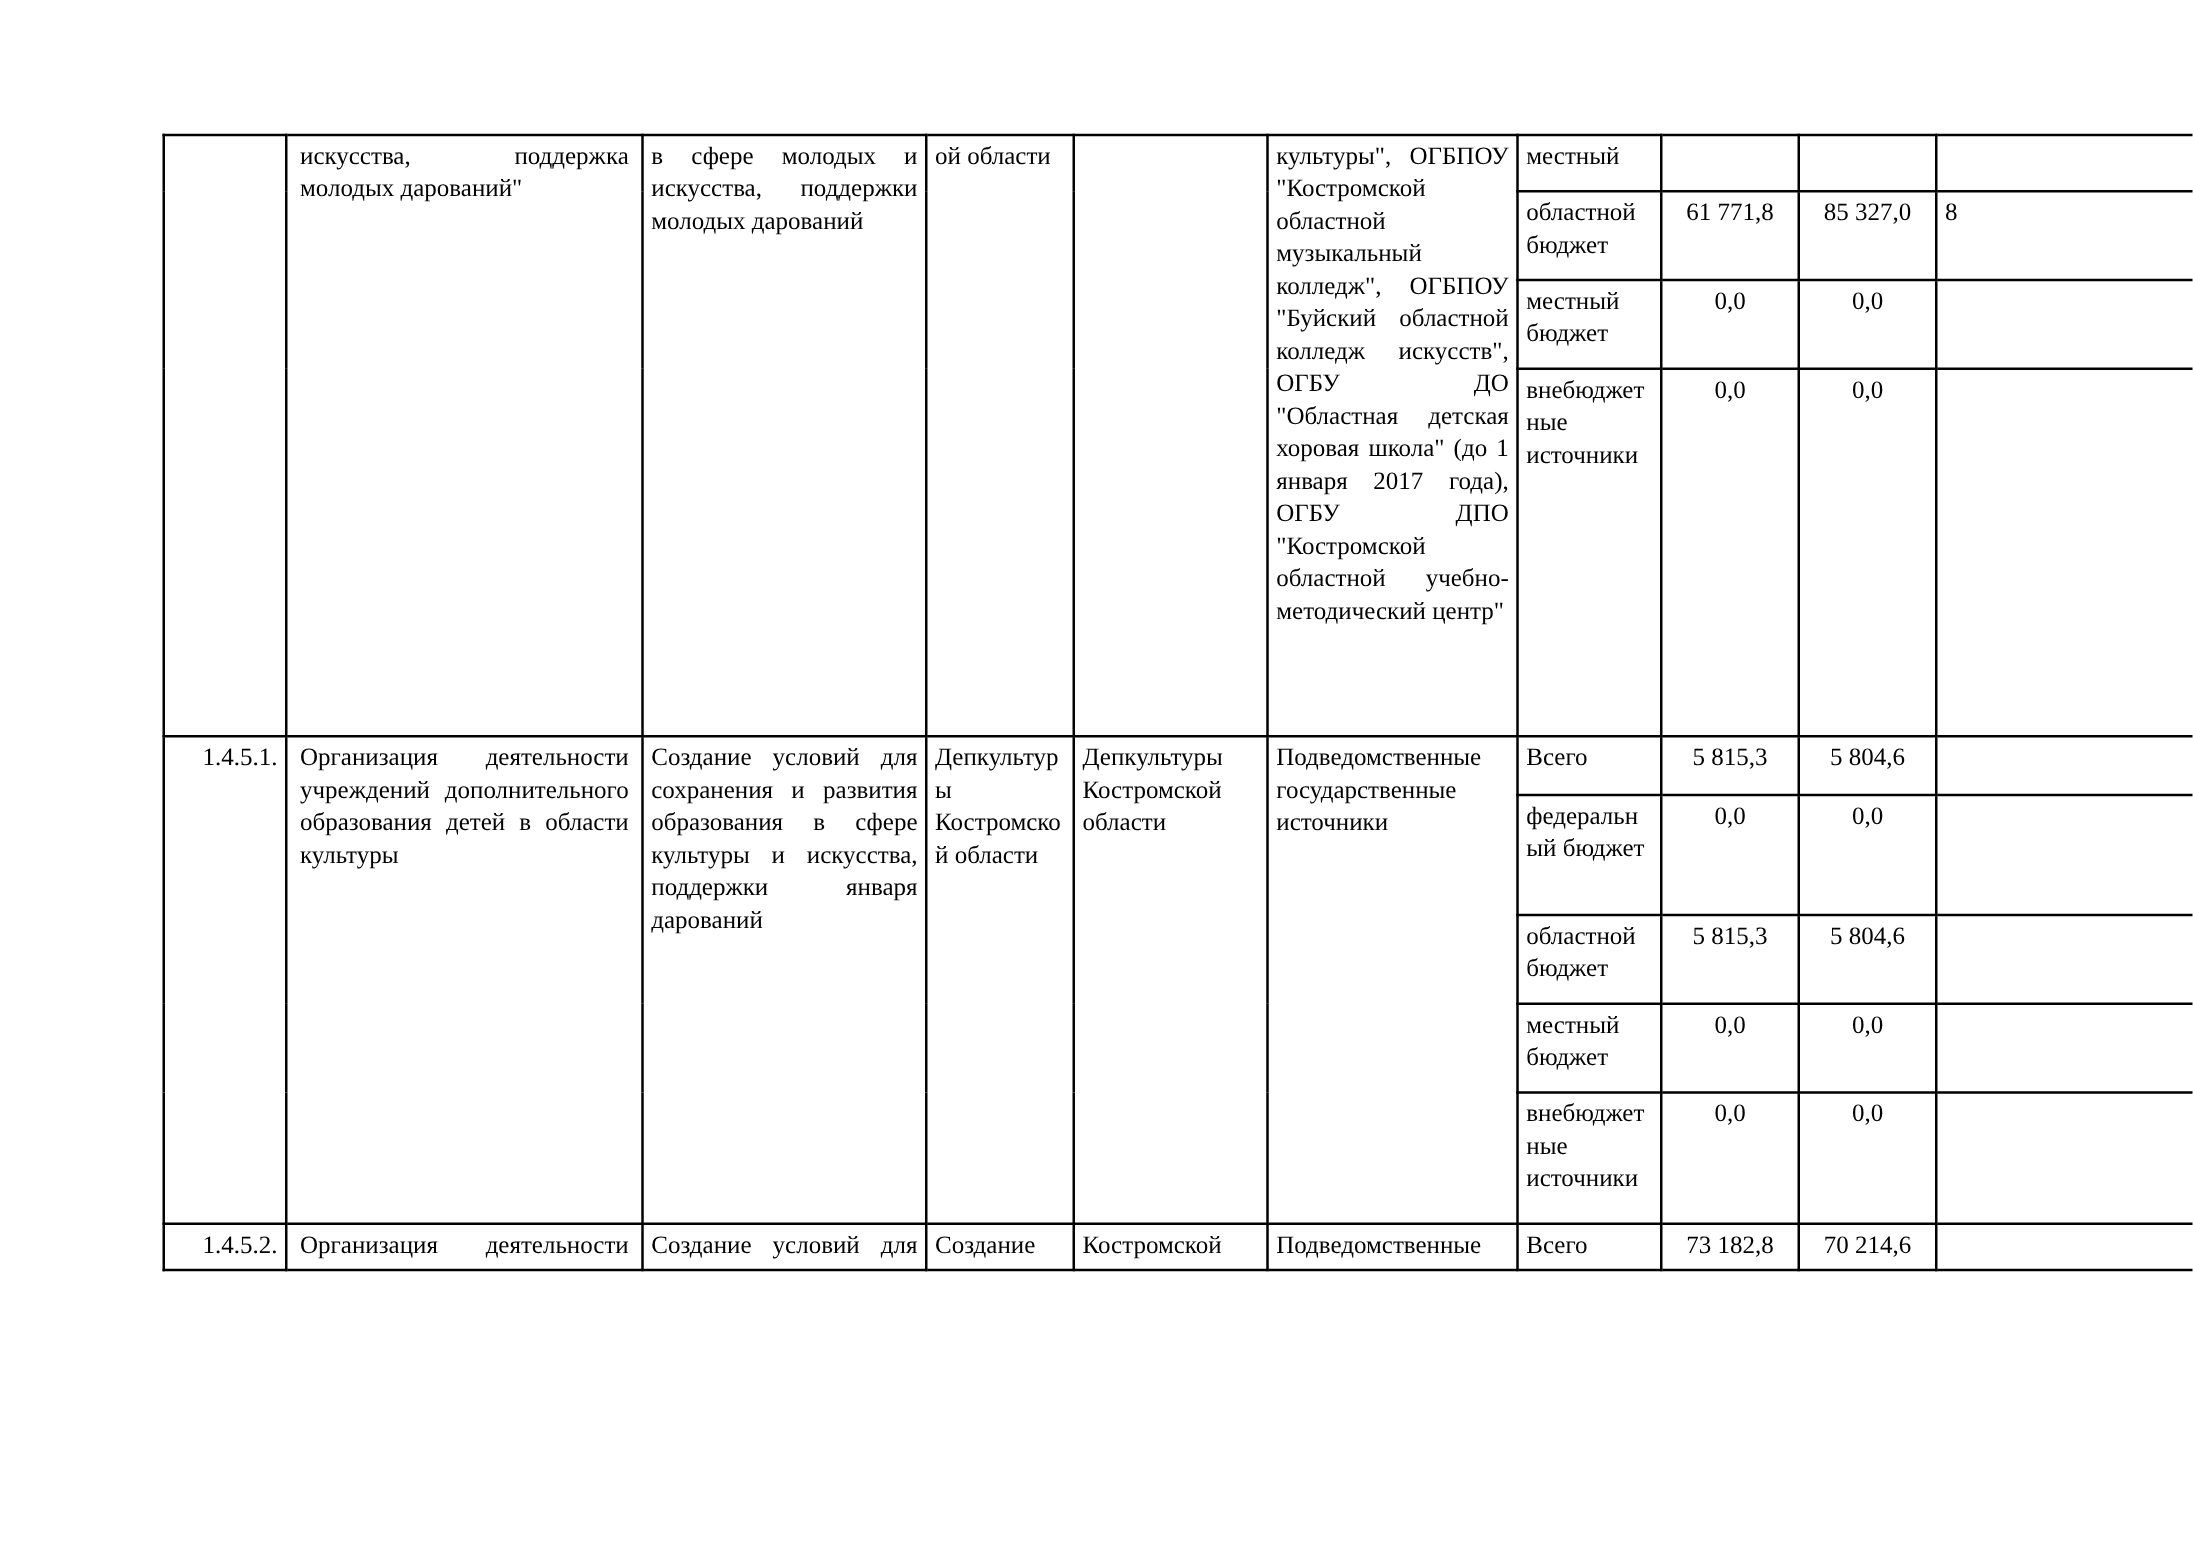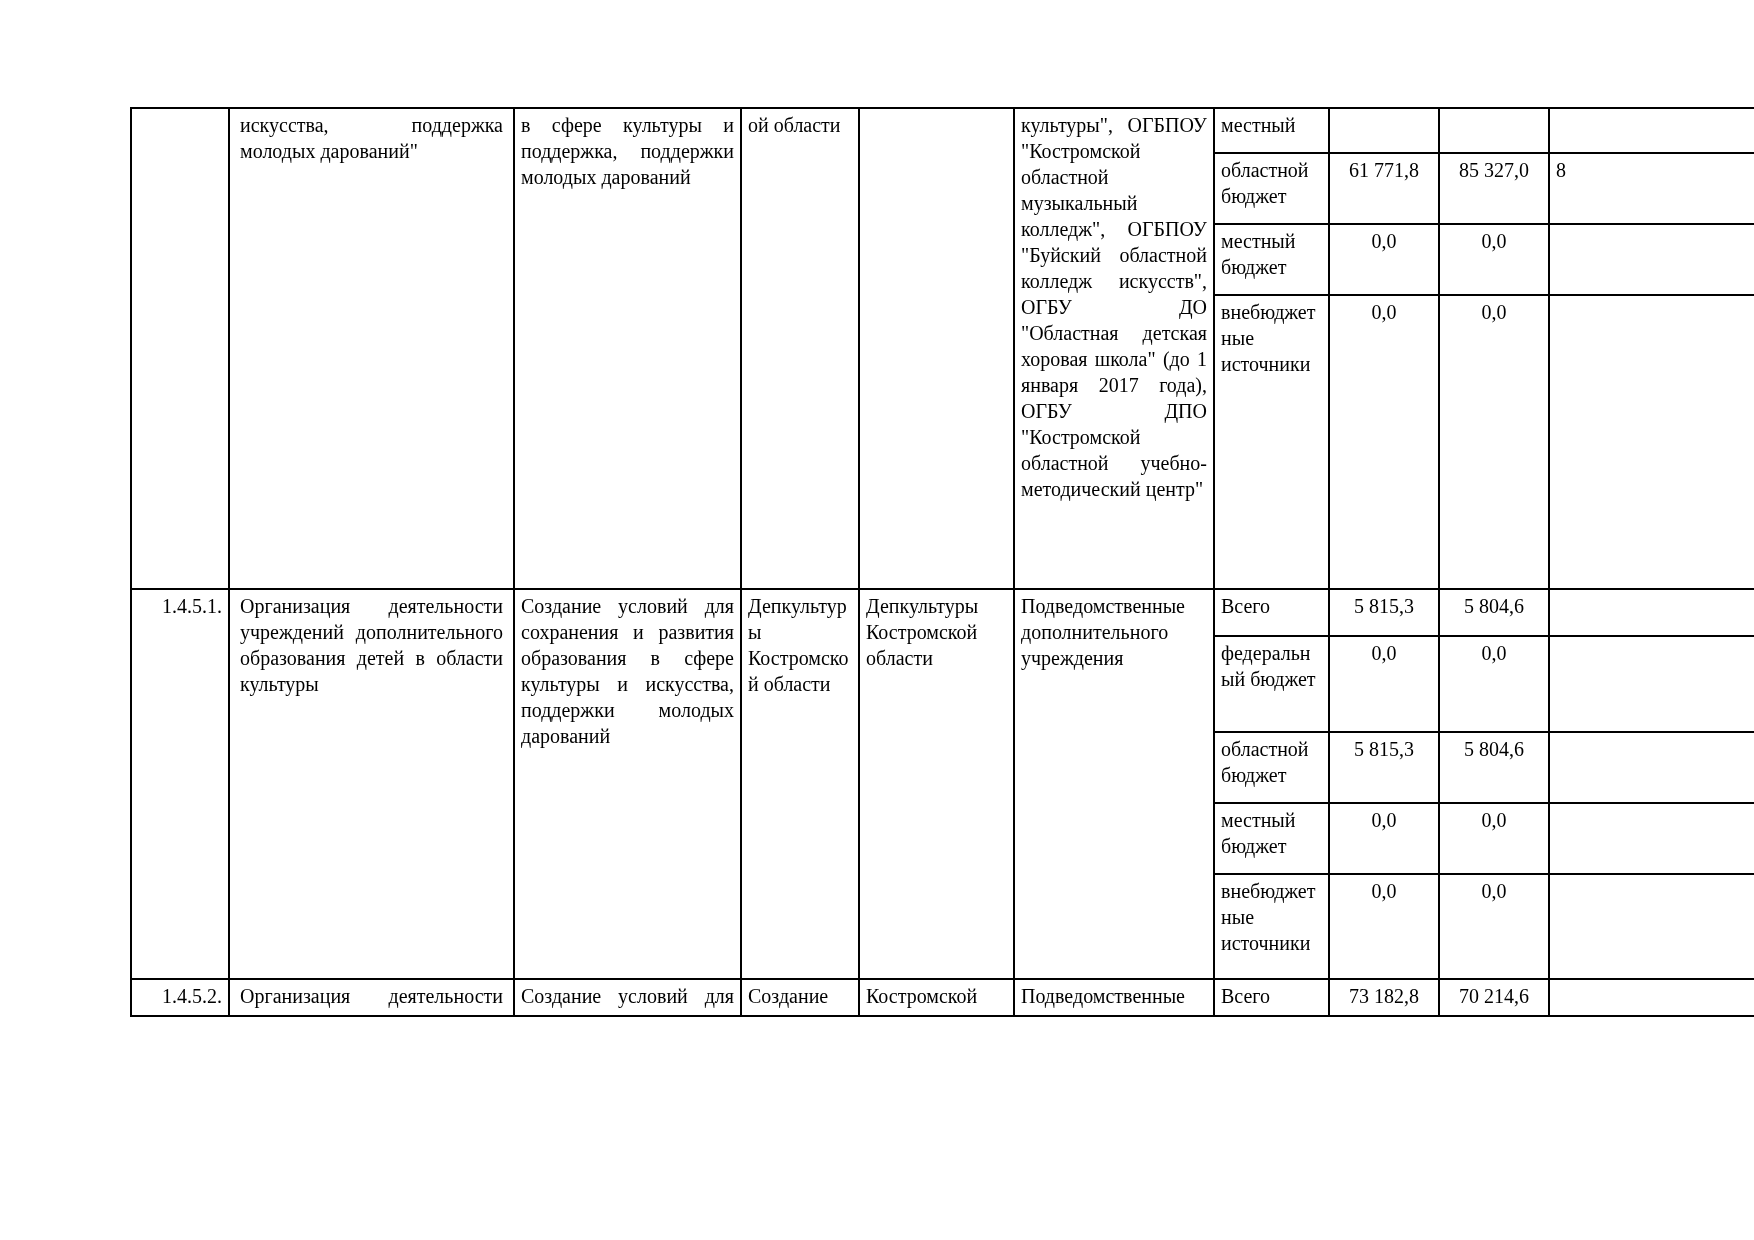--- a/index.html
+++ b/index.html
@@ -62,21 +62,21 @@
       <col style="width:115px">
       <col style="width:110px">
       <col style="width:110px">
       <col style="width:210px">
     </colgroup>
     <tbody>
 
       <tr class="h45">
         <td class="ctr" rowspan="4"></td>
         <td class="j namecol" rowspan="4">искусства, поддержка молодых дарований"</td>
-        <td class="j" rowspan="4">в сфере культуры и поддержка, поддержки молодых дарований</td>
+        <td class="j" rowspan="4">в сфере молодых и искусства, поддержки молодых дарований</td>
         <td rowspan="4">ой области</td>
         <td rowspan="4"></td>
         <td class="j" rowspan="4">культуры", ОГБПОУ "Костромской областной музыкальный колледж", ОГБПОУ "Буйский областной колледж искусств", ОГБУ ДО "Областная детская хоровая школа" (до 1 января 2017 года), ОГБУ ДПО "Костромской областной учебно-методический центр"</td>
         <td>местный</td>
         <td class="numcell"></td>
         <td class="numcell"></td>
         <td class="partial"></td>
       </tr>
       <tr class="h71">
         <td>областной бюджет</td>
@@ -93,24 +93,24 @@
       <tr class="h294">
         <td>внебюджетные источники</td>
         <td class="numcell">0,0</td>
         <td class="numcell">0,0</td>
         <td class="partial"></td>
       </tr>
 
       <tr class="h47">
         <td class="ctr" rowspan="5">1.4.5.1.</td>
         <td class="j namecol" rowspan="5">Организация деятельности учреждений дополнительного образования детей в области культуры</td>
-        <td class="j" rowspan="5">Создание условий для сохранения и развития образования в сфере культуры и искусства, поддержки молодых дарований</td>
+        <td class="j" rowspan="5">Создание условий для сохранения и развития образования в сфере культуры и искусства, поддержки января дарований</td>
         <td rowspan="5">Депкультуры Костромской области</td>
         <td rowspan="5">Депкультуры Костромской области</td>
-        <td rowspan="5">Подведомственные дополнительного учреждения</td>
+        <td rowspan="5">Подведомственные государственные источники</td>
         <td>Всего</td>
         <td class="numcell">5 815,3</td>
         <td class="numcell">5 804,6</td>
         <td class="partial"></td>
       </tr>
       <tr class="h96">
         <td>федеральный бюджет</td>
         <td class="numcell">0,0</td>
         <td class="numcell">0,0</td>
         <td class="partial"></td>

